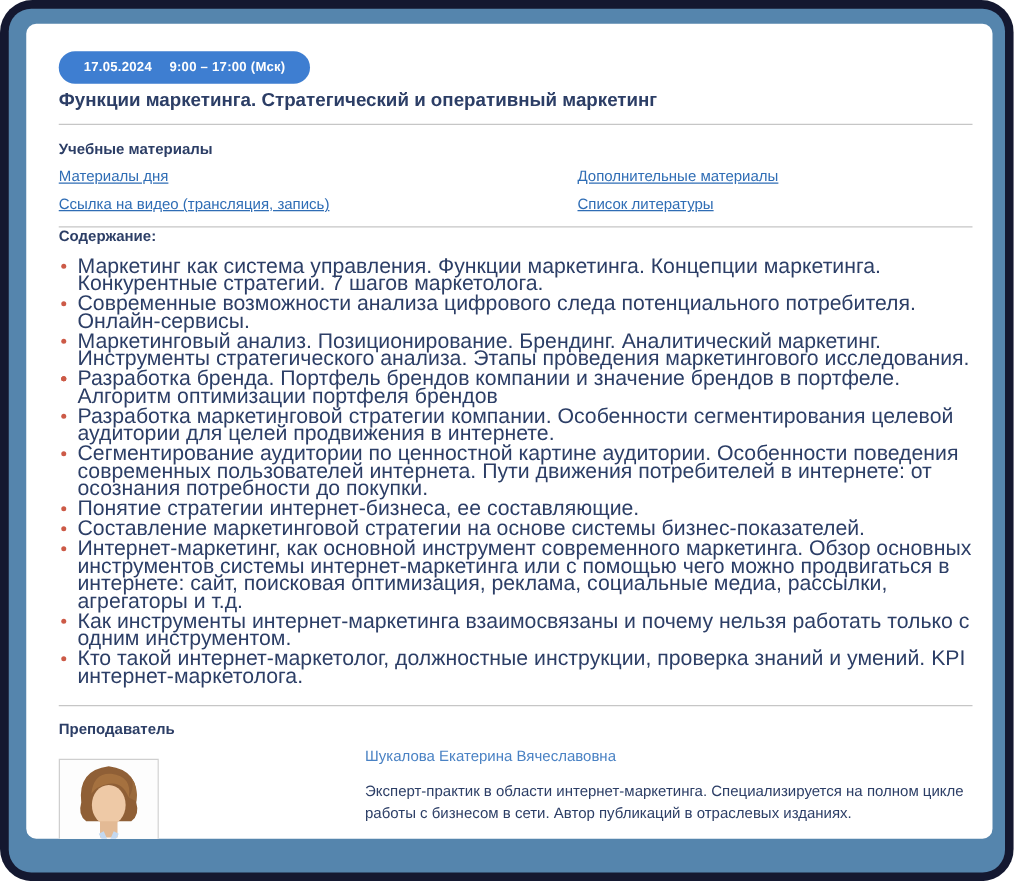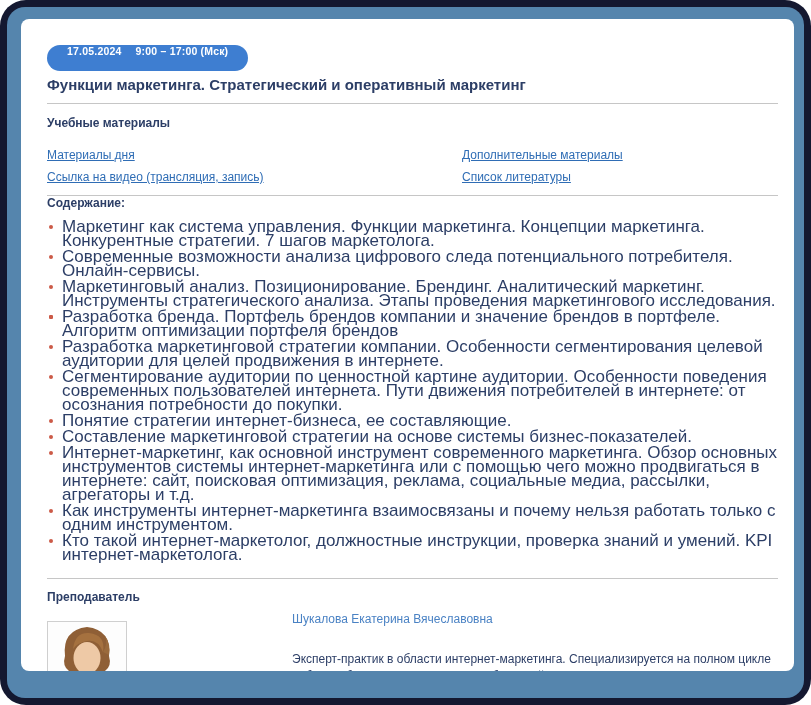--- a/index.html
+++ b/index.html
@@ -2,46 +2,46 @@
 <html lang="ru" style="--frame-dark: #141830; --panel-blue: #5585ad; --badge-blue: #3e7ed1; --text-navy: #2c3e66; --link-blue: #2f6db5; --bullet-orange: #cc5a47; --name-blue: #4a82c4; --divider-light: #c6c6c6; --divider-dark: #949494;"><head>
 <meta charset="utf-8">
 <style>
   html,body{margin:0;padding:0;background:#ffffff;}
   body{width:811px;height:705px;font-family:"Liberation Sans",sans-serif;position:relative;overflow:hidden;}
   .frame{position:absolute;inset:0;background:var(--frame-dark,#141830);border-radius:26px;}
   .panel{position:absolute;inset:7px;background:var(--panel-blue,#5585ad);border-radius:18px;}
   .card{position:absolute;left:14px;top:12px;width:773px;bottom:27px;background:#ffffff;border-radius:8px;
         box-sizing:border-box;padding:22px 16px 0 26px;overflow:hidden;}
 
-  .badge{display:inline-flex;gap:14px;height:26px;padding:0 20px;
+  .badge{display:inline-flex;align-items:center;gap:14px;height:26px;padding:0 20px;
          background:var(--badge-blue,#3e7ed1);border-radius:14px;color:#fff;font-size:10.5px;font-weight:bold;letter-spacing:.2px;}
   .title{margin-top:4px;font-size:15px;font-weight:700;color:var(--text-navy,#24395f);line-height:20px;}
 
   hr{border:none;border-top:1px solid var(--divider-light,#c6c6c6);margin:0;}
   .hr1{margin-top:8px;} .hr2{margin-top:10px;} .hr3{margin-top:16px;}
 
   .section-heading{font-size:12px;font-weight:bold;color:var(--text-navy,#24395f);line-height:15px;}
   .materials-heading{margin-top:12px;}
-  .links-grid{margin-top:17px;display:grid;grid-template-columns:415px 1fr;row-gap:7px;}
+  .links-grid{margin-top:7px;display:grid;grid-template-columns:415px 1fr;row-gap:7px;}
   .link{font-size:12px;line-height:15px;color:var(--link-blue,#2f6db5);text-decoration:underline;cursor:pointer;}
 
   .content-heading{}
   ul.content-list{margin:9px 0 0 0;padding:0;list-style:none;}
   ul.content-list li{position:relative;padding-left:15px;margin-bottom:2px;
       font-size:17px;line-height:14px;color:var(--text-navy,#2c3e66);}
   ul.content-list li .dot{position:absolute;left:2px;top:5px;width:4px;height:4px;border-radius:50%;
       background:var(--bullet-orange,#cc5a47);}
 
   .teacher-heading{margin-top:11px;}
   .teacher-row{margin-top:6px;display:flex;align-items:flex-start;}
   .teacher-photo{width:80px;height:115px;margin-top:10px;border:1px solid #cfcfcf;box-sizing:border-box;
       background:#fdfdfd;flex:0 0 auto;}
   .teacher-info{margin-left:165px;width:500px;}
   .teacher-name{font-size:12px;line-height:16px;color:var(--name-blue,#4a82c4);cursor:pointer;}
-  .teacher-bio{margin-top:24px;font-size:12px;line-height:16.5px;color:var(--text-navy,#2c3e66);}
+  .teacher-bio{margin-top:12px;font-size:12px;line-height:16.5px;color:var(--text-navy,#2c3e66);}
 </style>
 </head>
 <body>
 
 <div class="frame">
   <div class="panel">
     <div class="card">
 
       <div class="badge">
         <span>17.05.2024</span>

